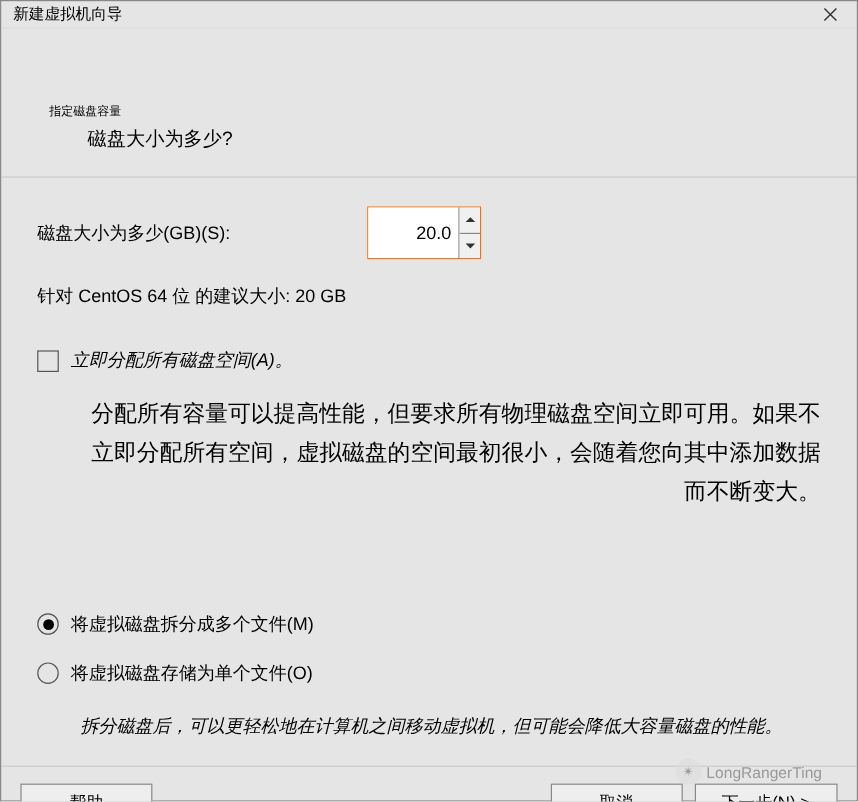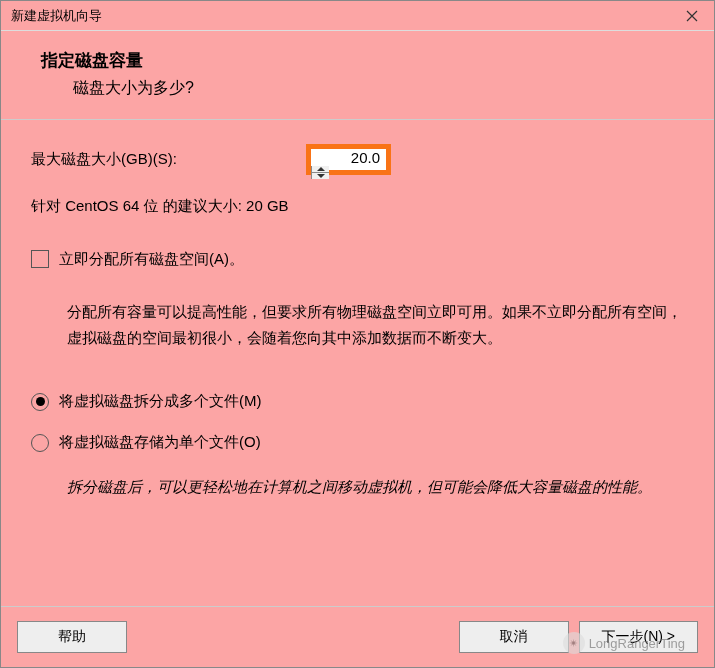--- a/index.html
+++ b/index.html
@@ -12,21 +12,21 @@
       font-size: 14px;
       background: #fff;
       color: #000;
     }
     .dialog {
       width: 715px;
       height: 668px;
       border: 1px solid #888;
       display: flex;
       flex-direction: column;
-      background: #fca5a5;
+      background: #e5e5e5;
     }
     .titlebar {
       height: 30px;
       display: flex;
       align-items: center;
       justify-content: space-between;
       padding: 0 8px;
       border-bottom: 1px solid #ddd;
       font-size: 13px;
     }
@@ -43,47 +43,47 @@
     }
     .close-btn svg {
       width: 12px;
       height: 12px;
     }
     .header-section {
       padding: 18px 30px 20px 40px;
       border-bottom: 1px solid #ccc;
     }
     .header-title {
-      font-weight: bold;
-      font-size: 17px;
+      font-weight: normal;
+      font-size: 10px;
       margin-bottom: 6px;
+      margin-top: 44px;
     }
     .header-subtitle {
       font-size: 16px;
       padding-left: 32px;
     }
     .content {
       flex: 1;
       padding: 24px 30px 20px 30px;
     }
     .size-row {
       display: flex;
       align-items: center;
       margin-bottom: 22px;
     }
     .size-label {
       width: 275px;
       font-size: 15px;
     }
     .spinner-wrap {
       display: flex;
-      border: 5px solid #f97316;
-      height: 31px;
+      border: 1px solid #f97316;
+      height: 44px;
       background: #fff;
-      flex-direction: column;
     }
     .spinner-input {
       width: 75px;
       border: none;
       text-align: right;
       padding-right: 6px;
       font-size: 15px;
       outline: none;
     }
     .spinner-btns {
@@ -106,38 +106,41 @@
     .spinner-btn svg {
       width: 8px;
       height: 6px;
     }
     .recommend-text {
       font-size: 15px;
       margin-bottom: 34px;
     }
     .checkbox-row {
       display: flex;
-      margin-bottom: 30px;
+      align-items: center;
+      margin-bottom: 20px;
+      font-style: italic;
     }
     .checkbox-box {
       width: 18px;
       height: 18px;
       border: 1px solid #555;
       margin-right: 10px;
       cursor: pointer;
       flex-shrink: 0;
     }
     .checkbox-label {
       font-size: 15px;
     }
     .checkbox-desc {
-      font-size: 15px;
+      font-size: 19px;
       padding-left: 36px;
       line-height: 1.7;
-      margin-bottom: 42px;
+      margin-bottom: 84px;
+      text-align: right;
     }
     .radio-row {
       display: flex;
       align-items: center;
       margin-bottom: 22px;
     }
     .radio-circle {
       width: 18px;
       height: 18px;
       border: 1px solid #555;
@@ -230,21 +233,21 @@
   </div>
 
   <div class="header-section">
     <div class="header-title">指定磁盘容量</div>
     <div class="header-subtitle">磁盘大小为多少?</div>
   </div>
 
   <div class="content">
 
     <div class="size-row">
-      <span class="size-label">最大磁盘大小(GB)(S):</span>
+      <span class="size-label">磁盘大小为多少(GB)(S):</span>
       <div class="spinner-wrap">
         <input class="spinner-input" value="20.0" style="">
         <div class="spinner-btns">
           <div class="spinner-btn">
             <svg viewBox="0 0 8 6">
                   <path d="M0 5 L4 1 L8 5 Z" fill="#333"></path>
                 </svg>
           </div>
           <div class="spinner-btn">
             <svg viewBox="0 0 8 6">

